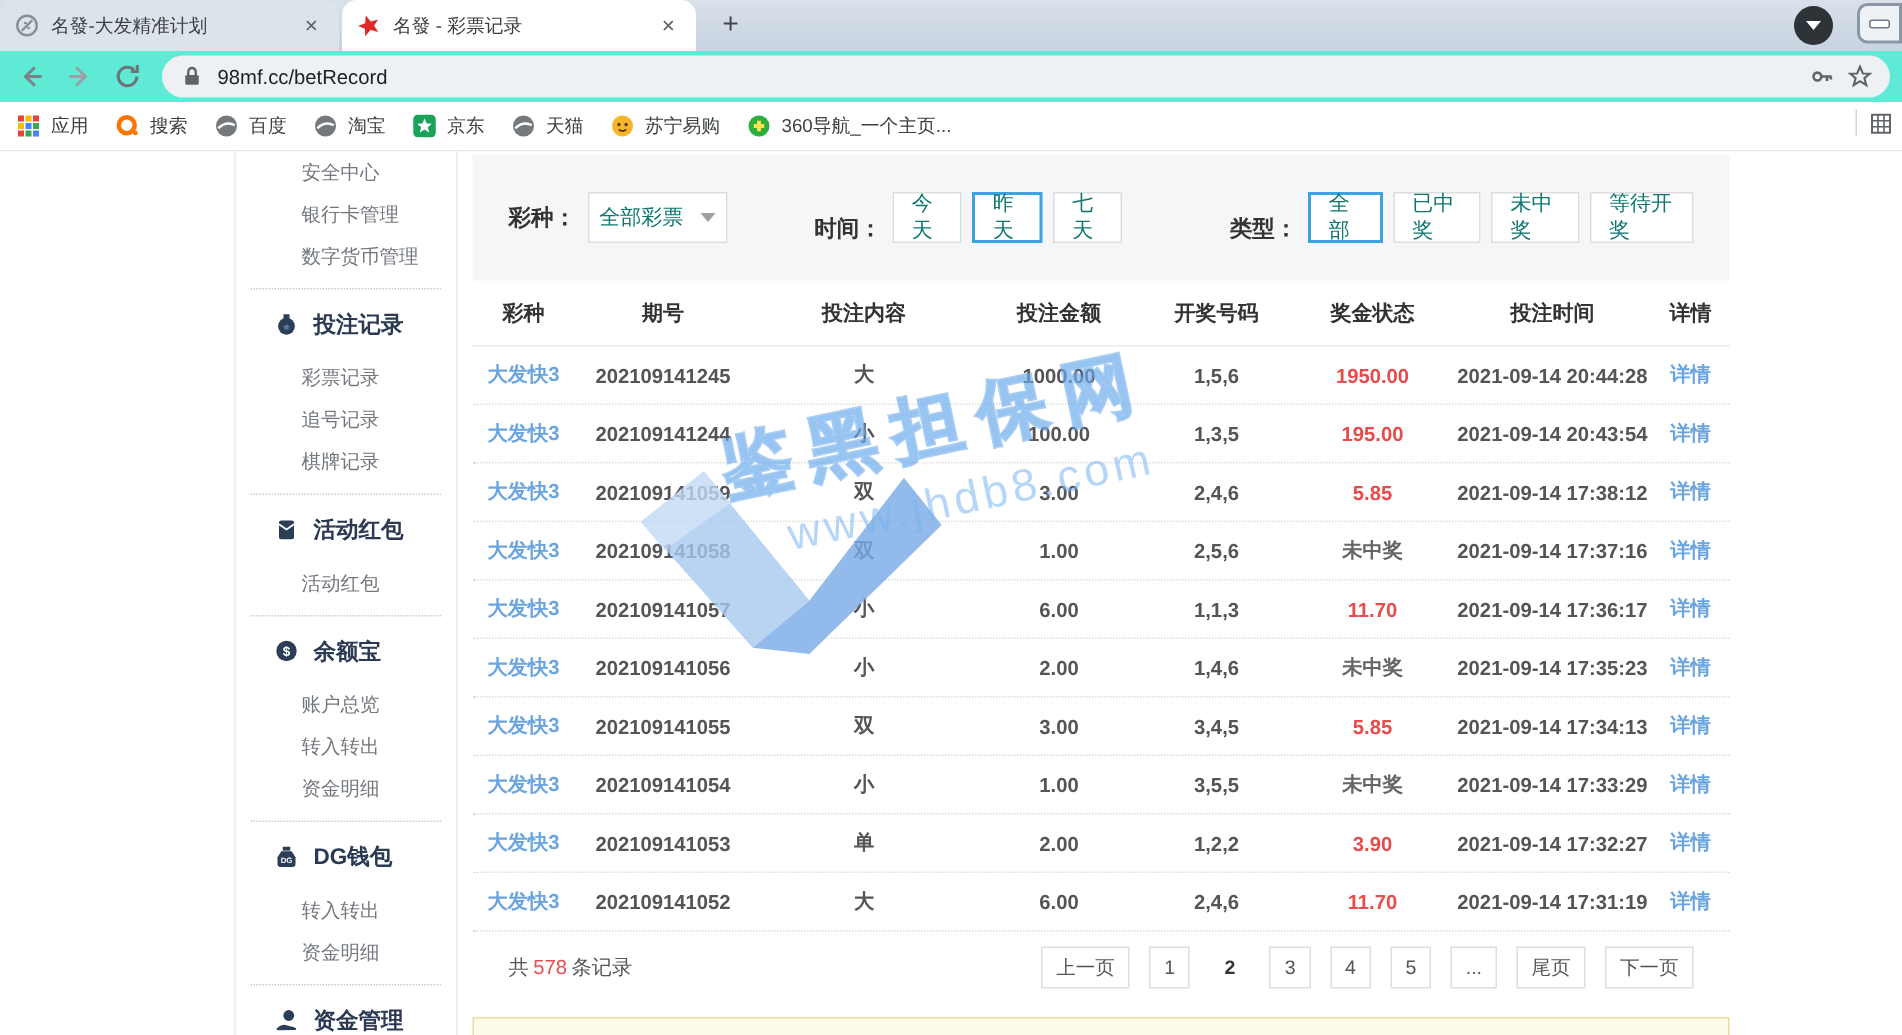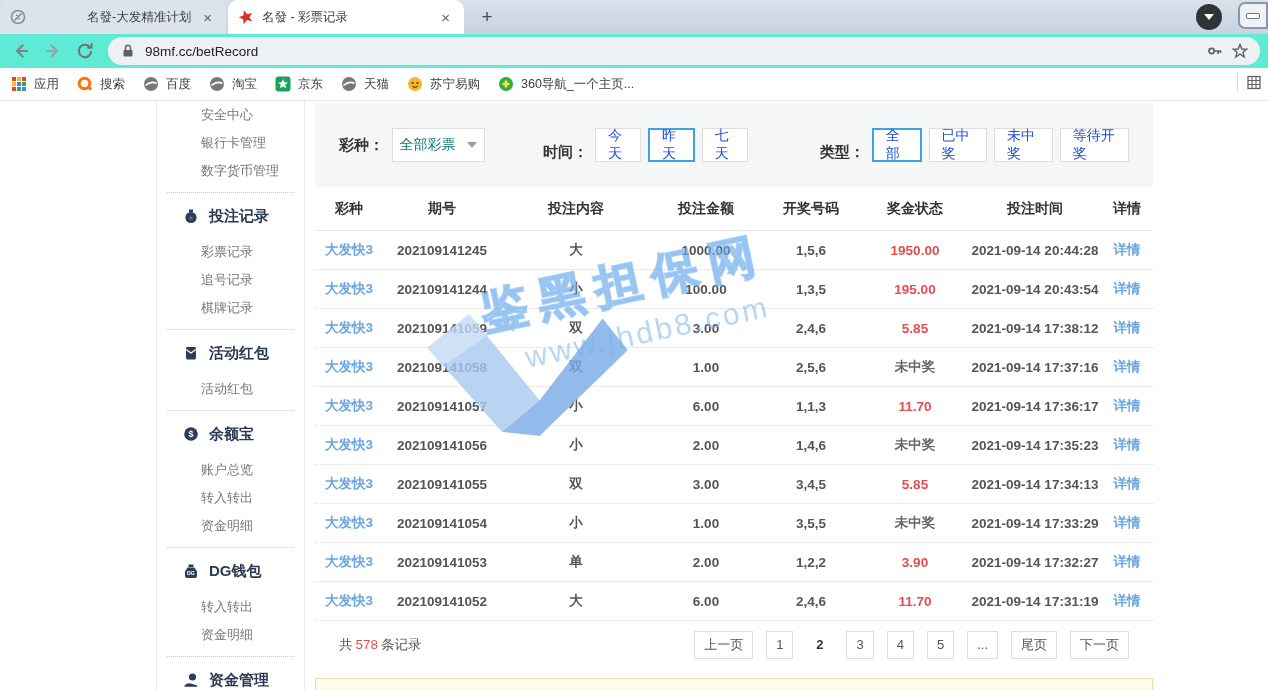--- a/index.html
+++ b/index.html
@@ -4,21 +4,21 @@
 <style>
   * { margin:0; padding:0; box-sizing:border-box; }
   html,body { width:1268px; height:690px; overflow:hidden; font-family:"Liberation Sans", sans-serif; background:#fff; }
   #stage { position:relative; width:1268px; height:690px; background:#fff; }
 
   
   .tabstrip { position:absolute; top:0; left:0; right:0; height:34px;
     background:linear-gradient(#d9e1eb,#c7d3e0); }
   .tab { position:absolute; top:0; height:34px; border-radius:10px 10px 0 0;
     display:flex; align-items:center; gap:8px; padding:0 10px; font-size:12.5px; color:#3c4043; }
-  .tab.inactive { left:0; width:226px; background:#dde3ea;text-align:right; }
+  .tab.inactive { left:0; width:226px; background:#dde3ea; }
   .tab.active   { left:228px; width:236px; background:#ffffff; }
   .tab .title { flex:1; white-space:nowrap; overflow:hidden; }
   .tab .close { color:#5f6368; font-size:15px; line-height:1; padding:2px 4px; }
   .favicon { width:16px; height:16px; flex:0 0 16px; display:inline-flex; }
   .newtab { position:absolute; left:474px; top:4px; width:26px; height:26px; border-radius:50%;
     display:flex; align-items:center; justify-content:center; font-size:19px; color:#454a50; }
   .media-btn { position:absolute; right:46px; top:4px; width:26px; height:26px; border-radius:50%;
     background:#2e3338; display:flex; align-items:center; justify-content:center; }
   .media-btn i { width:0; height:0; border:5px solid transparent; border-top:6px solid #fff; margin-top:5px; }
   .win-min { position:absolute; right:0px; top:2px; width:30px; height:27px; background:#eef2f6;
@@ -56,21 +56,21 @@
   .filterbar { position:absolute; top:2px; left:0; width:100%; height:84px; background:#f5f6f7;
     display:flex; align-items:center; padding:0 24px; }
   .f-label { font-size:15px; font-weight:bold; color:#333; white-space:nowrap; }
   .dropdown { width:104px; height:34px; margin-left:8px; background:#fff; border:1px solid #ddd;
     display:flex; align-items:center; justify-content:center; gap:12px; font-size:14px; color:#0f766e; }
   .caret { width:0; height:0; border:5px solid transparent; border-top:6px solid #9aa0a6; margin-top:5px; }
   .f-group { display:flex; align-items:flex-end; }
   .g-time { margin-left:58px; } .g-type { margin-left:72px; }
   .f-btn { min-width:46px; height:34px; padding:0 12px; margin-left:7px; background:#fff;
     border:1px solid #ddd; display:flex; align-items:center; justify-content:center;
-    font-size:14px; color:#1d4ed8; }
+    font-size:14px; color:#0f766e; }
   .f-btn.selected { border:2px solid #3da2e0; }
 
   .cols { display:flex; align-items:center; }
   .cols > * { text-align:center; }
   .cols > :nth-child(1){ flex:0 0 68px; }  .cols > :nth-child(2){ flex:0 0 118px; }
   .cols > :nth-child(3){ flex:0 0 150px; } .cols > :nth-child(4){ flex:0 0 110px; }
   .cols > :nth-child(5){ flex:0 0 100px; } .cols > :nth-child(6){ flex:0 0 108px; }
   .cols > :nth-child(7){ flex:0 0 132px; } .cols > :nth-child(8){ flex:0 0 52px; }
 
   .thead { position:absolute; top:86px; left:0; width:100%; height:44px;

